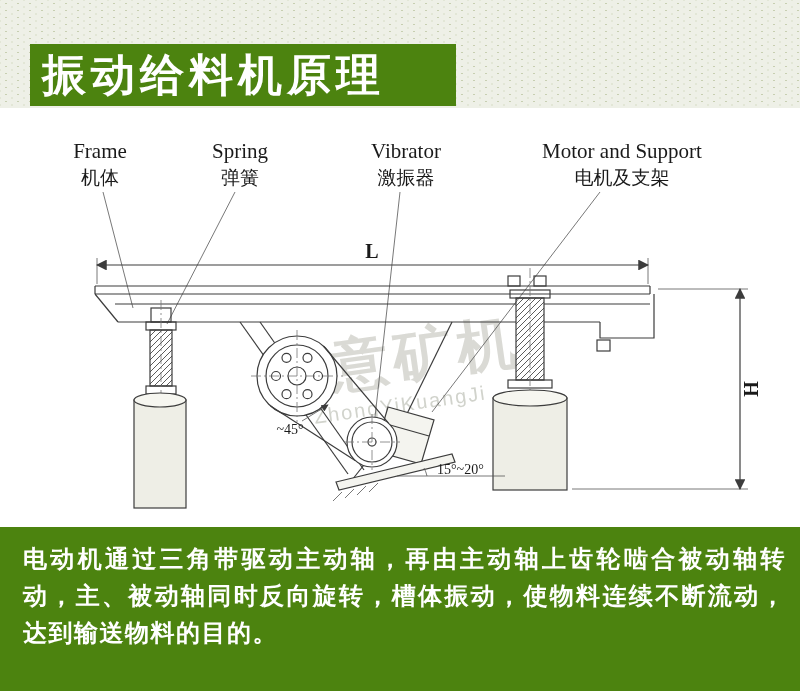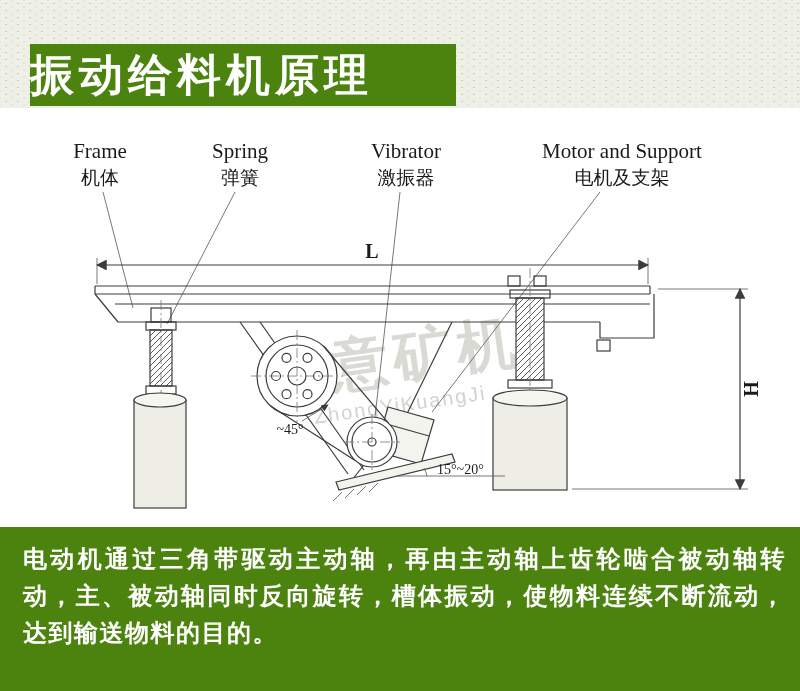--- a/index.html
+++ b/index.html
@@ -14,21 +14,21 @@
     background-color:#eef0e7;
     background-image:
       radial-gradient(rgba(150,165,110,.45) 1px, transparent 1.4px),
       radial-gradient(rgba(150,165,110,.28) 1px, transparent 1.4px);
     background-size:12px 7px, 12px 7px;
     background-position:0 0, 6px 3.5px;
   }
   .banner {
     position:absolute; left:30px; top:44px; width:426px; height:62px;
     color:#fff; font-size:44px; font-weight:bold; letter-spacing:5px;
-    line-height:62px; padding-left:0;
+    line-height:62px; padding-left:12px;
   }
   .diagram {
     position:absolute; left:0; top:108px; width:800px; height:419px;
     background:#ffffff;
   }
   .diagram svg { position:absolute; left:0; top:0; }
   .watermark {
     position:absolute; left:215px; top:212px; width:360px;
     text-align:center; transform:rotate(-8deg); pointer-events:none;
   }

